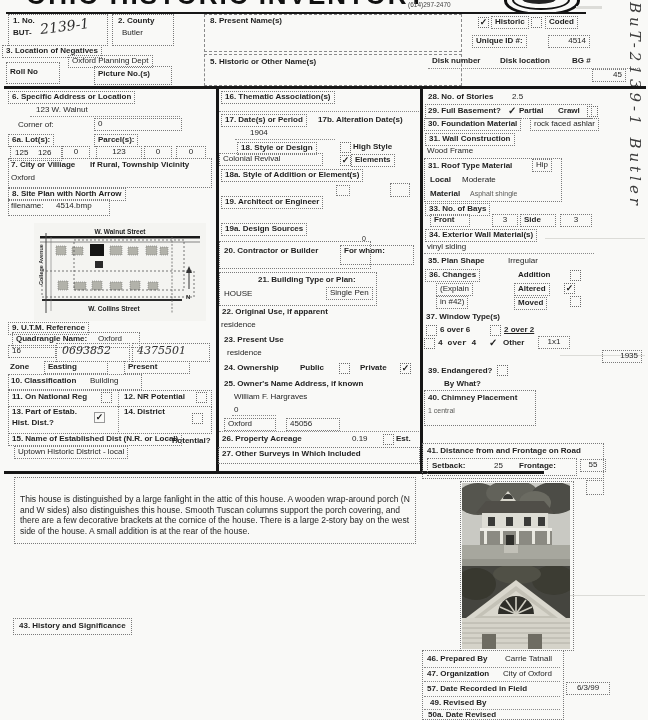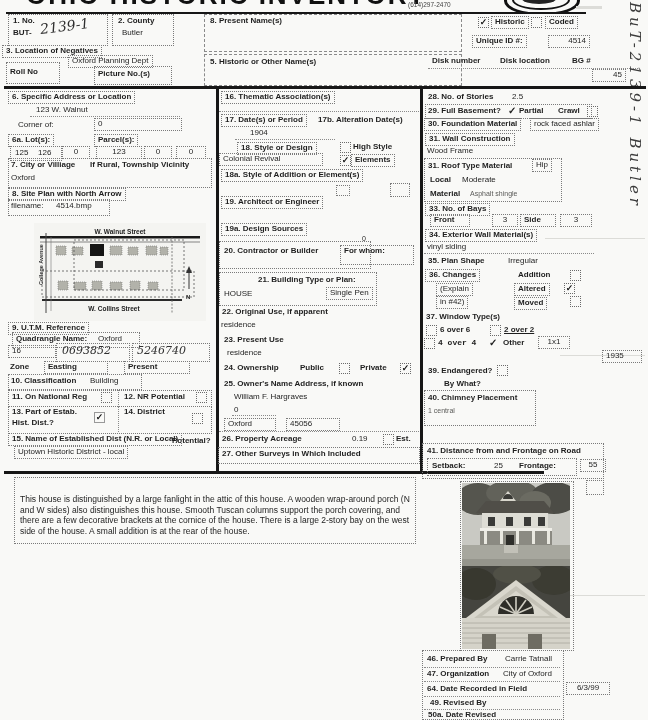--- a/index.html
+++ b/index.html
@@ -145,21 +145,21 @@
   </svg>
 
   <div class="dlbl" style="left:8px;top:322px;">9. U.T.M. Reference</div>
   <div class="box" style="left:12px;top:332px;width:126px;height:14px;"></div>
   <div class="lbl" style="left:16px;top:335px;">Quadrangle Name:</div>
   <div class="val" style="left:98px;top:335px;">Oxford</div>
   <div class="dval" style="left:8px;top:345px;width:40px;">16</div>
   <div class="box" style="left:56px;top:343px;width:72px;height:17px;"></div>
   <div class="hw" style="left:62px;top:344px;font-size:11px;">0693852</div>
   <div class="box" style="left:132px;top:343px;width:76px;height:17px;"></div>
-  <div class="hw" style="left:137px;top:344px;font-size:11px;">5246740</div>
+  <div class="hw" style="left:137px;top:344px;font-size:11px;">4375501</div>
   <div class="lbl" style="left:10px;top:363px;">Zone</div>
   <div class="dlbl" style="left:44px;top:361px;width:56px;">Easting</div>
   <div class="dlbl" style="left:124px;top:361px;width:58px;">Present</div>
   <div class="box" style="left:8px;top:374px;width:132px;height:14px;"></div>
   <div class="lbl" style="left:11px;top:377px;">10. Classification</div>
   <div class="val" style="left:90px;top:377px;">Building</div>
   <div class="box" style="left:8px;top:390px;width:202px;height:15px;"></div>
   <div class="vdot" style="left:118px;top:390px;height:15px;"></div>
   <div class="lbl" style="left:12px;top:393px;">11. On National Reg</div>
   <span class="cb" style="left:101px;top:392px;"></span>
@@ -265,37 +265,38 @@
   <div class="lbl" style="left:426px;top:313px;">37. Window Type(s)</div>
   <span class="cb" style="left:426px;top:325px;"></span>
   <div class="lbl" style="left:440px;top:326px;">6 over 6</div>
   <span class="cb" style="left:490px;top:325px;"></span>
   <div class="lbl" style="left:504px;top:326px;text-decoration:underline;">2 over 2</div>
   <span class="cb" style="left:424px;top:338px;"></span>
   <div class="lbl" style="left:438px;top:339px;font-family:Liberation Mono, monospace;">4 over 4</div>
   <div class="lbl" style="left:489px;top:337px;font-size:10px;">✓</div>
   <div class="lbl" style="left:503px;top:339px;">Other</div>
   <div class="dval" style="left:538px;top:336px;width:24px;text-align:center;">1x1</div>
-  <div class="dval" style="left:602px;top:350px;width:32px;text-align:left;">1935</div>
+  <div class="dval" style="left:602px;top:350px;width:32px;text-align:right;">1935</div>
   <div class="lbl" style="left:428px;top:367px;">39. Endangered?</div>
   <span class="cb" style="left:497px;top:365px;"></span>
   <div class="lbl" style="left:444px;top:380px;">By What?</div>
   <div class="box" style="left:424px;top:390px;width:110px;height:34px;"></div>
   <div class="lbl" style="left:428px;top:394px;">40. Chimney Placement</div>
   <div class="val faint" style="left:428px;top:407px;font-size:7px;">1 central</div>
   <div class="box" style="left:422px;top:443px;width:180px;height:34px;"></div>
   <div class="lbl" style="left:427px;top:447px;">41. Distance from and Frontage on Road</div>
   <div class="box" style="left:427px;top:458px;width:148px;height:16px;"></div>
   <div class="lbl" style="left:432px;top:462px;">Setback:</div>
   <div class="val" style="left:494px;top:462px;">25</div>
   <div class="lbl" style="left:519px;top:462px;">Frontage:</div>
   <div class="dval" style="left:580px;top:459px;width:18px;text-align:center;">55</div>
 
   <div class="box" style="left:14px;top:477px;width:400px;height:65px;"></div>
   <div class="val" style="left:20px;top:494px;width:390px;white-space:normal;font-size:8.5px;line-height:1.25;">This house is distinguished by a large fanlight in the attic of this house. A wooden wrap-around porch (N and W sides) also distinguishes this house. Smooth Tuscan columns support the porch covering, and there are a few decorative brackets at the cornice of the house. There is a large 2-story bay on the west side of the house. A small addition is at the rear of the house.</div>
+  <div class="dlbl" style="left:13px;top:618px;padding:3px 5px;">43. History and Significance</div>
 
   <div class="box" style="left:460px;top:481px;width:112px;height:168px;"></div>
   <div class="box" style="left:586px;top:480px;width:16px;height:13px;"></div>
   <svg width="108" height="83" style="position:absolute;left:462px;top:483px;">
     <rect width="108" height="83" fill="#c9c9c3"></rect>
     <ellipse cx="16" cy="16" rx="22" ry="16" fill="#55554e"></ellipse>
     <ellipse cx="50" cy="10" rx="26" ry="13" fill="#62625a"></ellipse>
     <ellipse cx="92" cy="15" rx="24" ry="16" fill="#4c4c46"></ellipse>
     <ellipse cx="73" cy="20" rx="16" ry="12" fill="#6b6b62"></ellipse>
     <rect x="20" y="30" width="66" height="34" fill="#dddcd4"></rect>
@@ -346,20 +347,20 @@
     <rect x="66" y="68" width="14" height="15" fill="#6e6c62"></rect>
   </svg>
 
   <div class="box" style="left:422px;top:650px;width:140px;height:68px;"></div>
   <div class="lbl" style="left:427px;top:655px;">46. Prepared By</div>
   <div class="val" style="left:505px;top:655px;">Carrie Tatnall</div>
   <div class="hdot" style="left:424px;top:667px;width:136px;"></div>
   <div class="lbl" style="left:427px;top:670px;">47. Organization</div>
   <div class="val" style="left:503px;top:670px;">City of Oxford</div>
   <div class="hdot" style="left:424px;top:681px;width:136px;"></div>
-  <div class="lbl" style="left:427px;top:685px;">64. Date Recorded in Field</div>
+  <div class="lbl" style="left:427px;top:685px;">57. Date Recorded in Field</div>
   <div class="dval" style="left:566px;top:682px;width:36px;text-align:center;">6/3/99</div>
   <div class="hdot" style="left:424px;top:696px;width:136px;"></div>
   <div class="lbl" style="left:430px;top:699px;">49. Revised By</div>
   <div class="hdot" style="left:424px;top:709px;width:136px;"></div>
   <div class="lbl" style="left:428px;top:711px;">50a. Date Revised</div>
 
 </div>
 
 </body></html>

